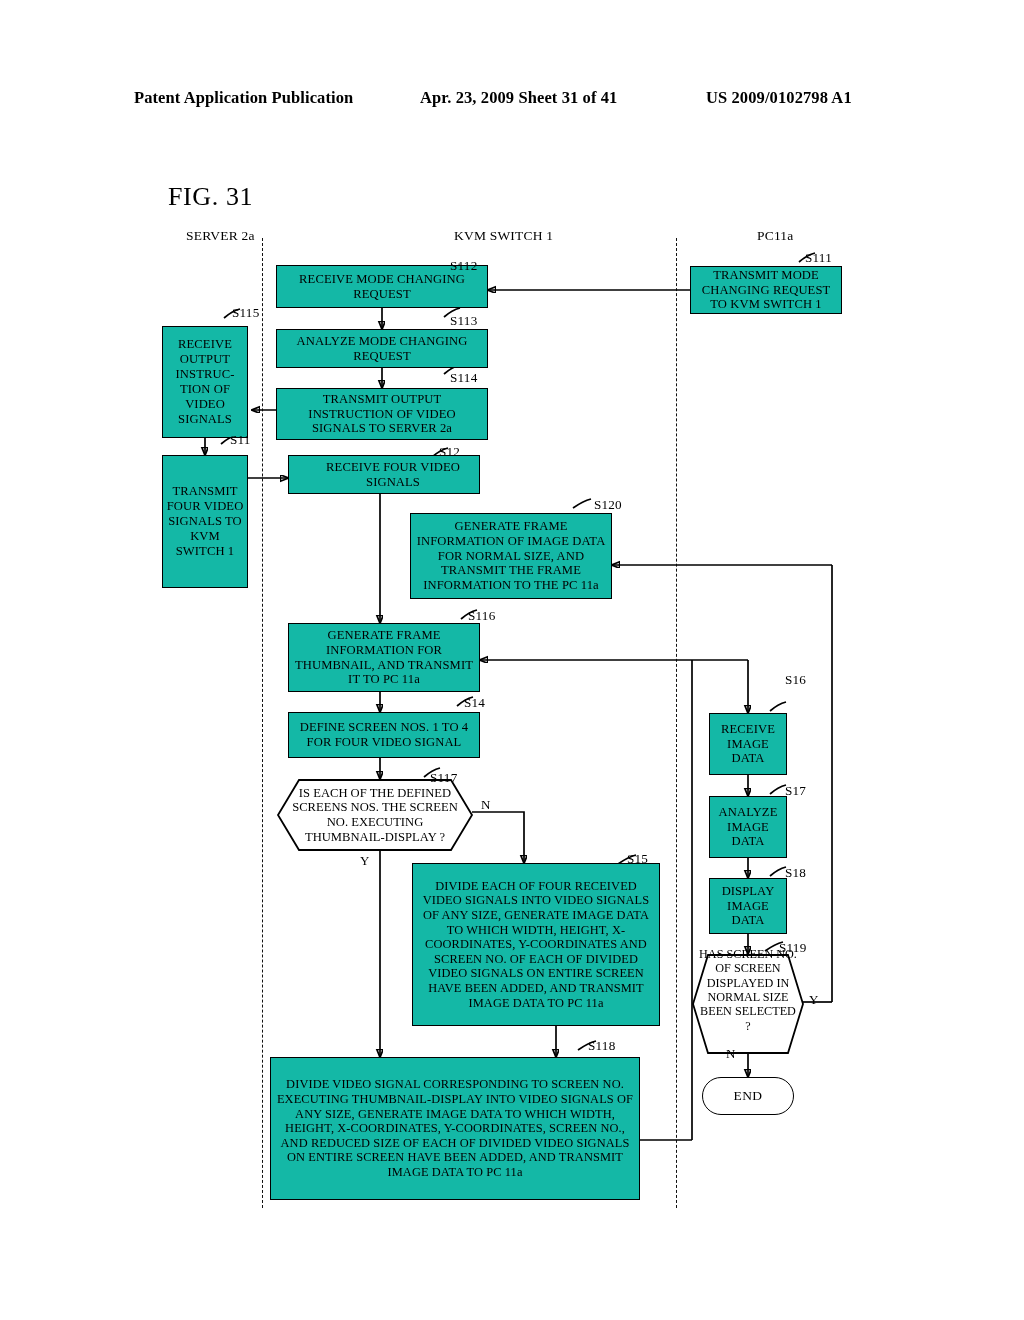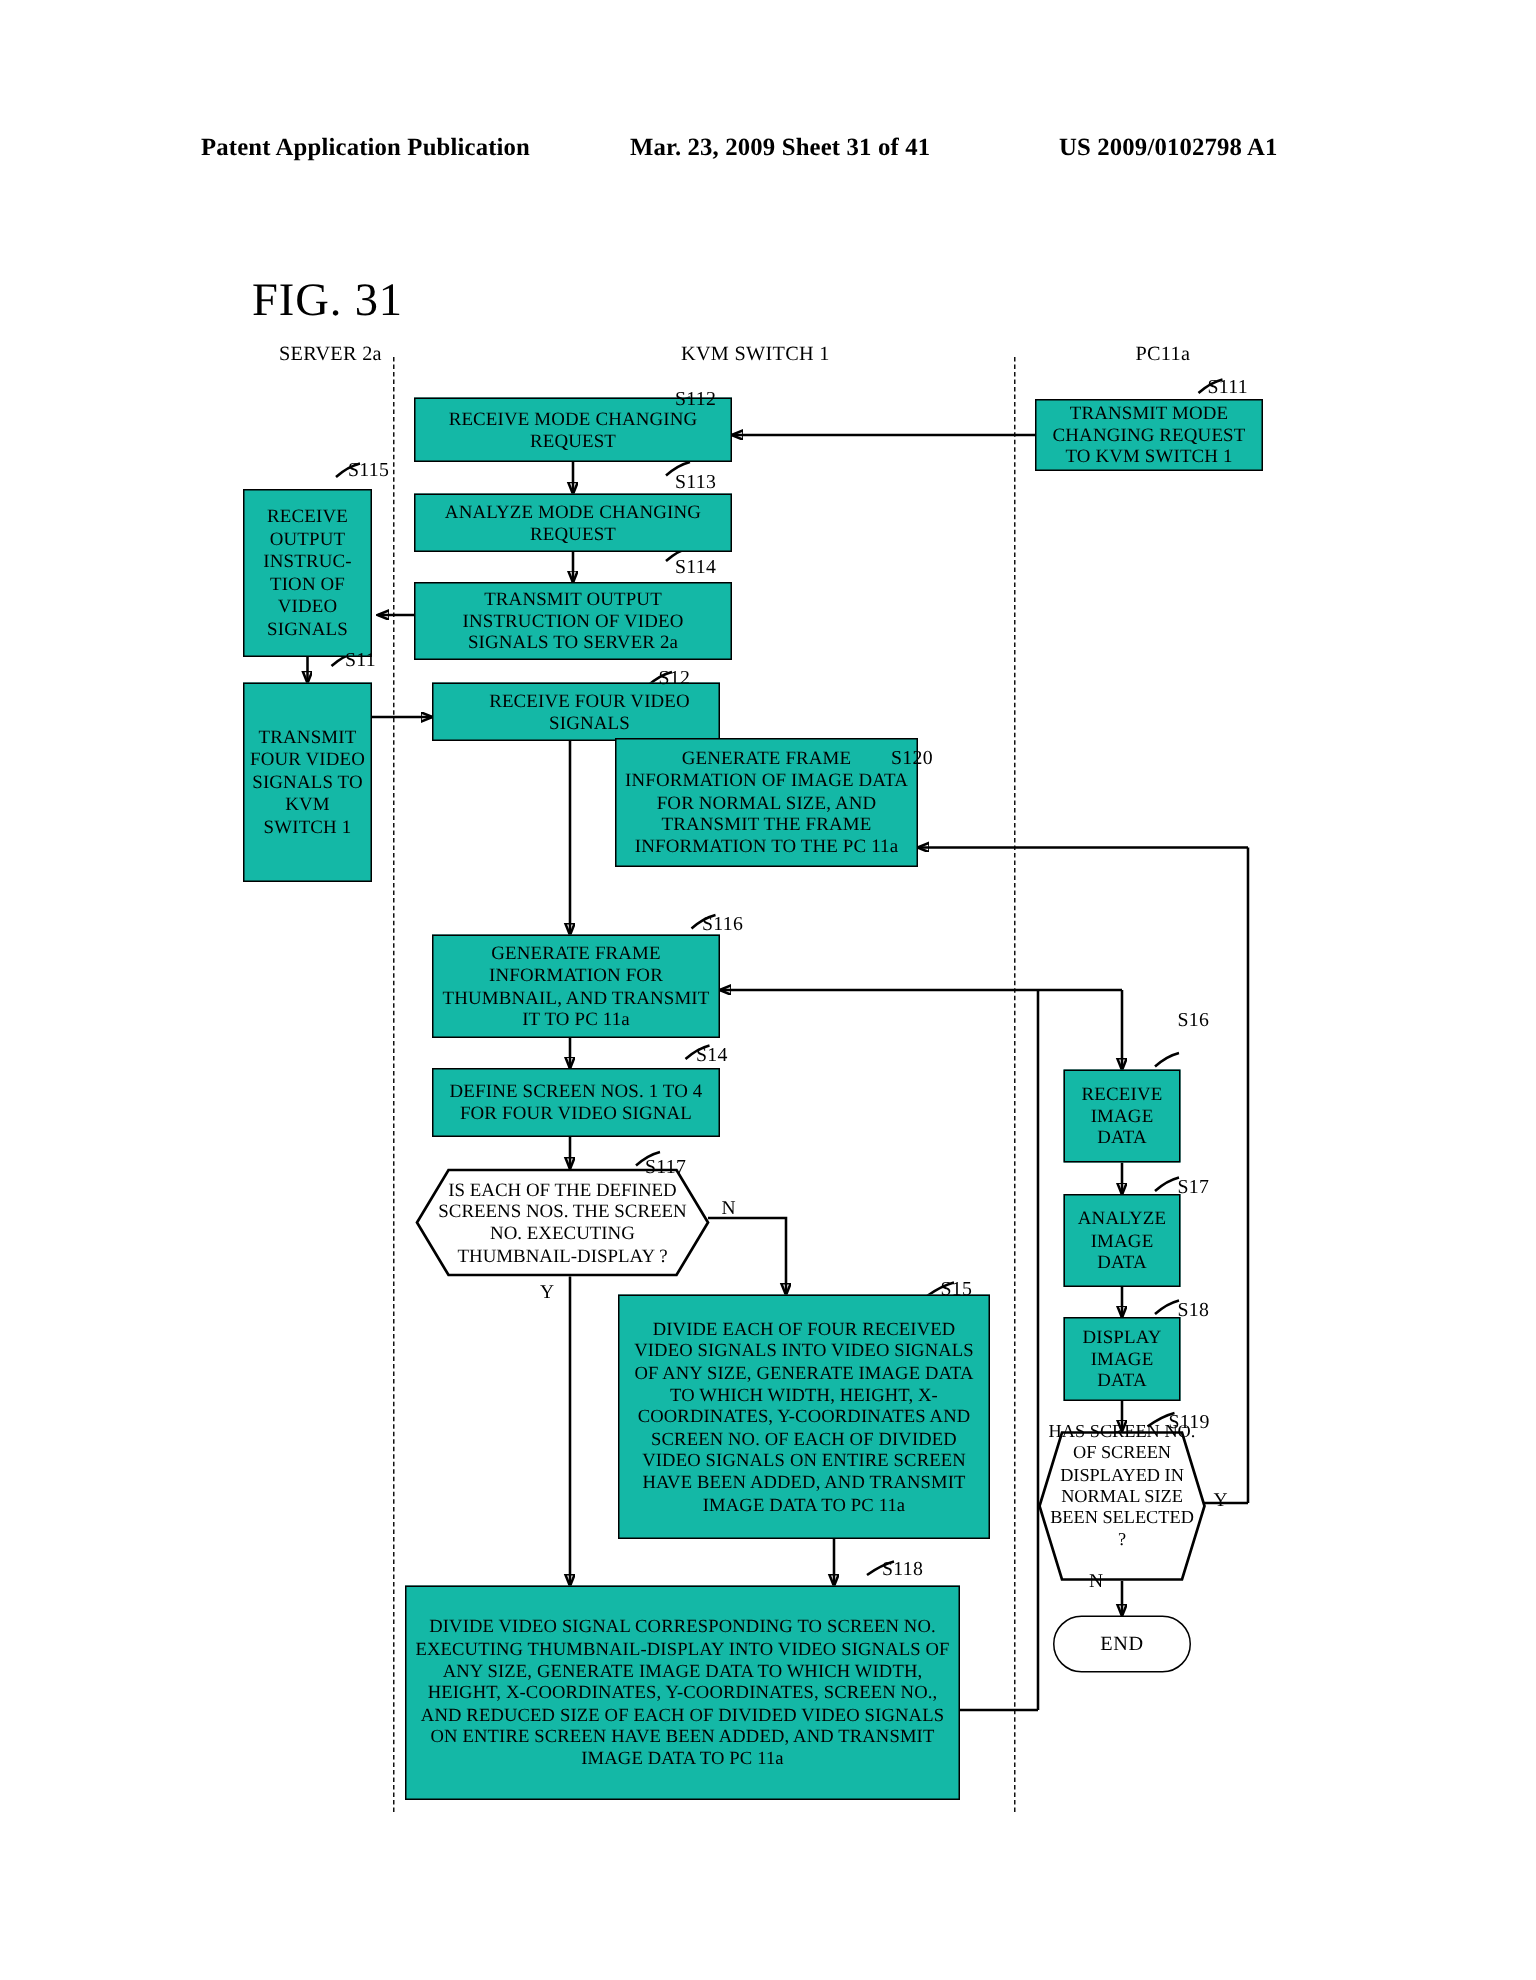--- a/index.html
+++ b/index.html
@@ -29,21 +29,21 @@
   }
   #pub-header .hdr-left   { position: absolute; left: 134px;  top: 0; white-space: nowrap; }
   #pub-header .hdr-mid    { position: absolute; left: 420px;  top: 0; white-space: nowrap; }
   #pub-header .hdr-right  { position: absolute; left: 706px;  top: 0; white-space: nowrap; }
 
   
   #fig-label {
     position: absolute;
     left: 168px;
     top: 182px;
-    font-size: 31px;
+    font-size: 26px;
     letter-spacing: 0.6px;
   }
 
   
   .lane-header {
     position: absolute;
     font-size: 13.5px;
     white-space: nowrap;
     letter-spacing: 0.2px;
   }
@@ -133,21 +133,21 @@
     stroke: #000;
     stroke-width: 1.7;
     fill: none;
   }
 </style>
 </head>
 <body>
 
 <div id="pub-header">
   <span class="hdr-left">Patent Application Publication</span>
-  <span class="hdr-mid">Mar. 23, 2009  Sheet 31 of 41</span>
+  <span class="hdr-mid">Apr. 23, 2009  Sheet 31 of 41</span>
   <span class="hdr-right">US 2009/0102798 A1</span>
 </div>
 
 <div id="fig-label">FIG. 31</div>
 
 <div class="lane-header" style="left:186px; top:228px;">SERVER 2a</div>
 <div class="lane-header" style="left:454px; top:228px;">KVM SWITCH 1</div>
 <div class="lane-header" style="left:757px; top:228px;">PC11a</div>
 
 <div class="lane-sep" style="left:262px; top:238px; height:970px;"></div>
@@ -253,21 +253,21 @@
 <div class="node" style="left:162px; top:455px; width:86px; height:133px;">
   <span>TRANSMIT FOUR VIDEO SIGNALS TO KVM SWITCH 1</span>
 </div>
 <div class="step-tag" style="left:230px; top:432px;">S11</div>
 
 <div class="node" style="left:288px; top:455px; width:192px; height:39px;padding-left:21px;">
   <span>RECEIVE FOUR VIDEO SIGNALS</span>
 </div>
 <div class="step-tag" style="left:439px; top:444px;">S12</div>
 
-<div class="node" style="left:410px; top:492px; width:202px; height:86px;">
+<div class="node" style="left:410px; top:513px; width:202px; height:86px;">
   <span>GENERATE FRAME INFORMATION OF IMAGE DATA FOR NORMAL SIZE, AND TRANSMIT THE FRAME INFORMATION TO THE PC 11a</span>
 </div>
 <div class="step-tag" style="left:594px; top:497px;">S120</div>
 
 <div class="node" style="left:288px; top:623px; width:192px; height:69px;">
   <span>GENERATE FRAME INFORMATION FOR THUMBNAIL, AND TRANSMIT IT TO PC 11a</span>
 </div>
 <div class="step-tag" style="left:468px; top:608px;">S116</div>
 
 <div class="node" style="left:288px; top:712px; width:192px; height:46px;">

